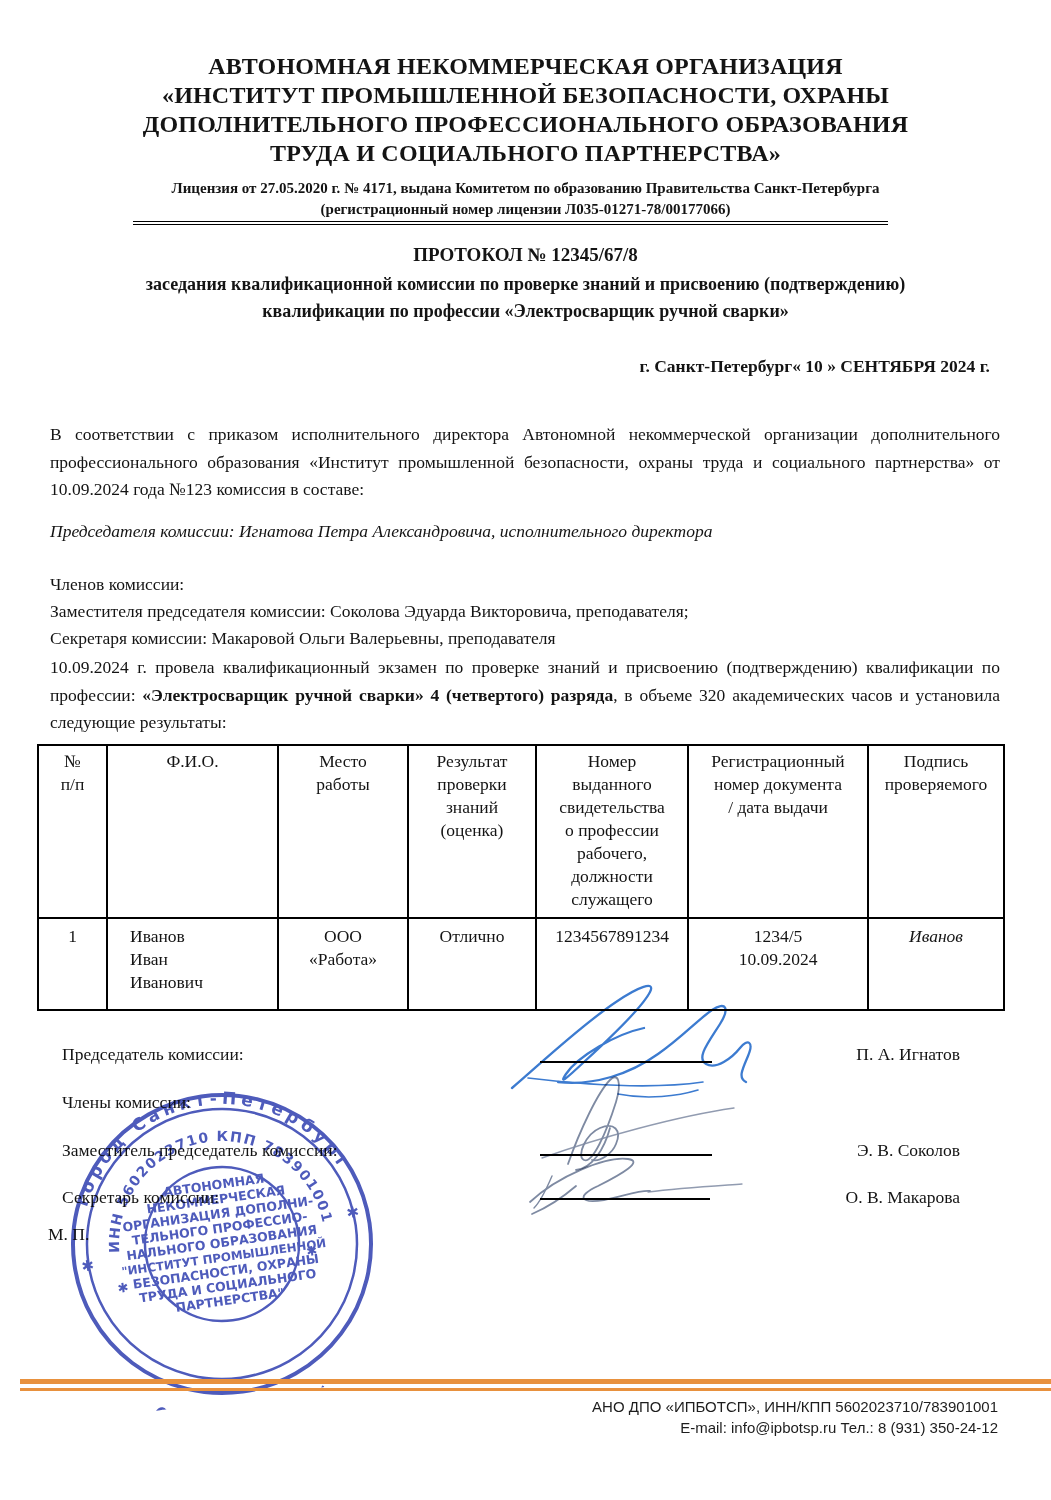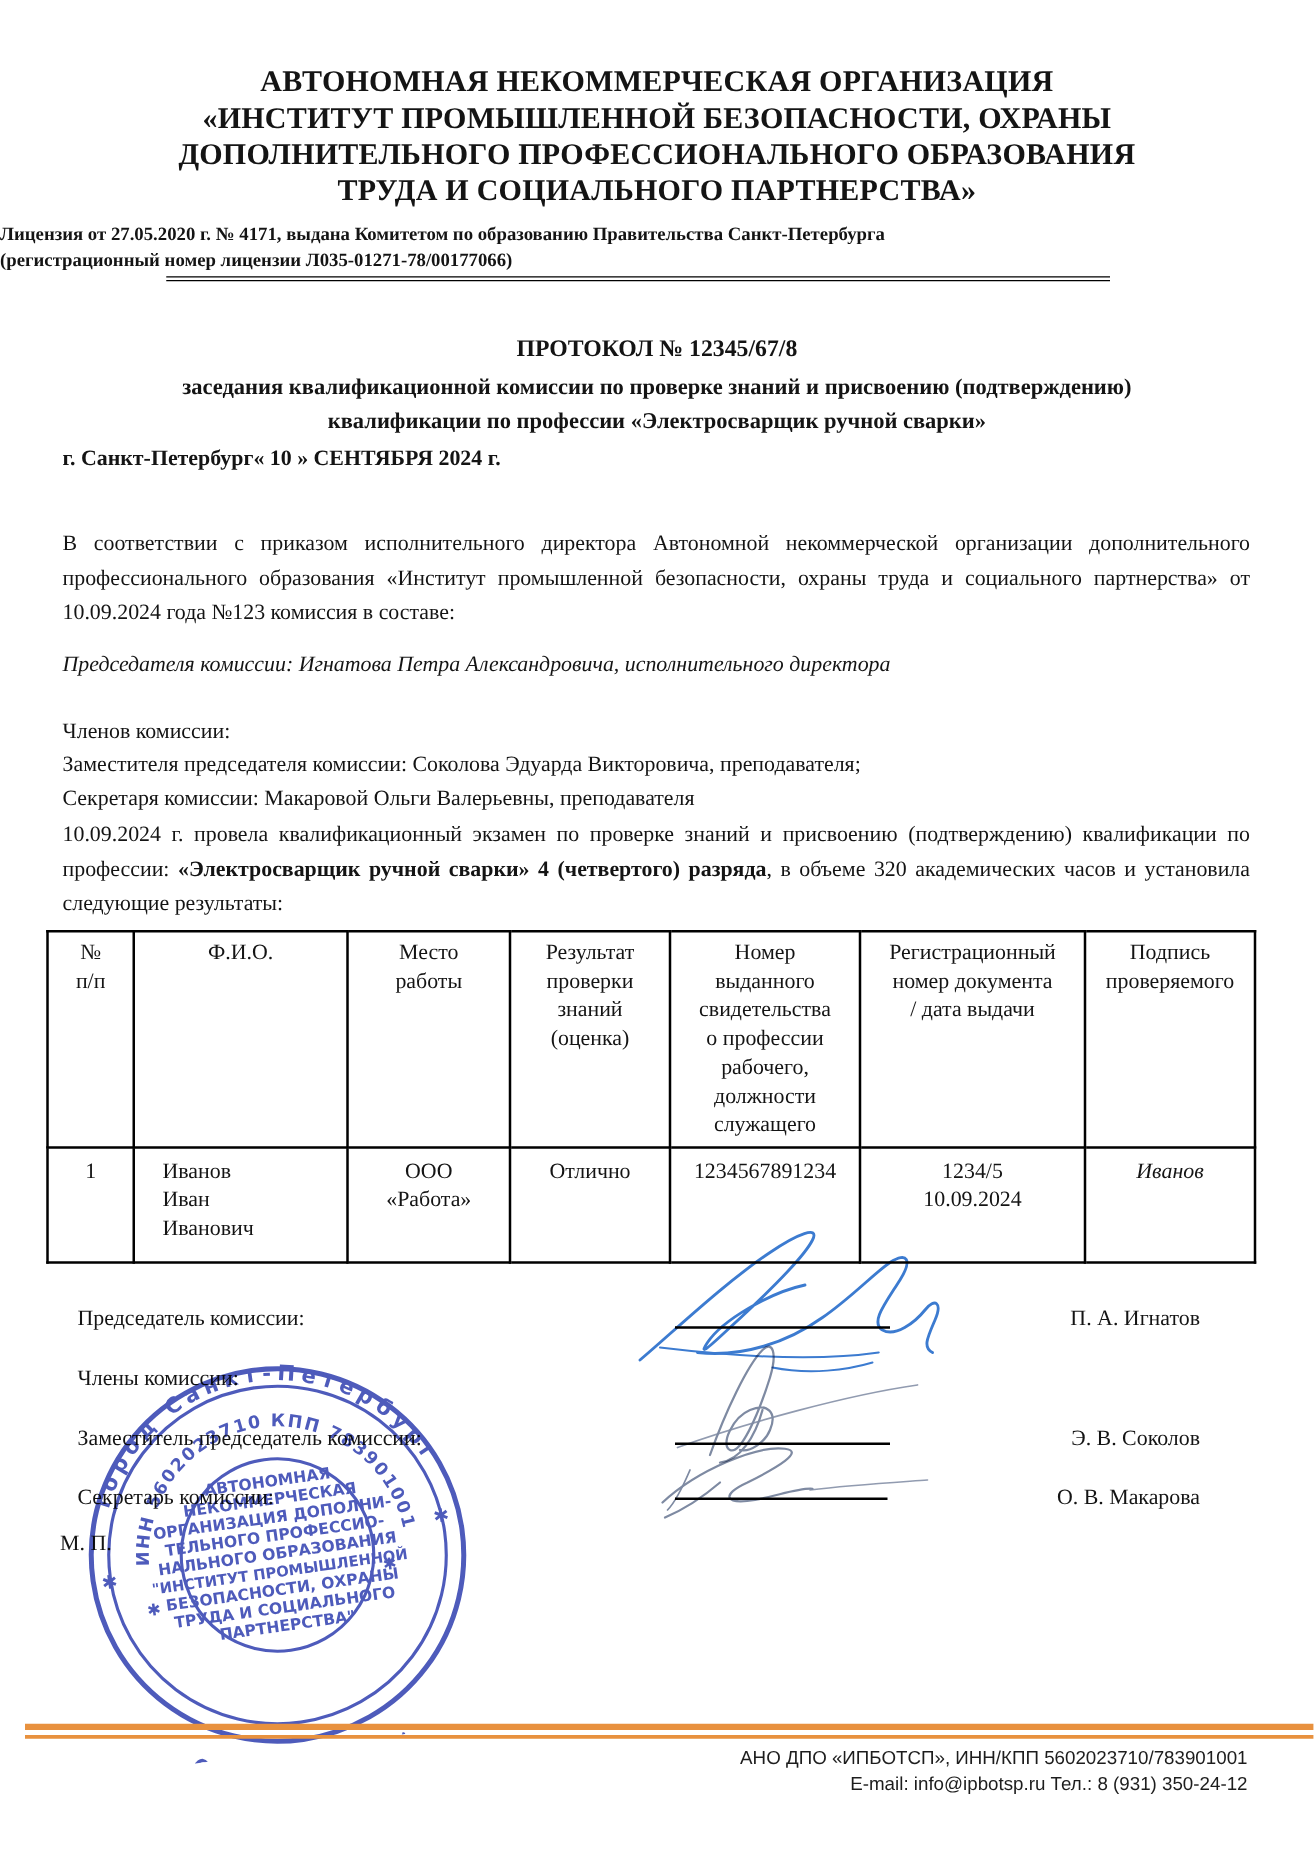--- a/index.html
+++ b/index.html
@@ -4,30 +4,30 @@
 <style>
   html,body{margin:0;padding:0;background:#ffffff;}
   .page{
     position:relative;width:1051px;height:1500px;background:#ffffff;overflow:hidden;
     font-family:"Liberation Serif","DejaVu Serif",serif;color:#141414;
   }
   .abs{position:absolute;}
   
   .org-name{top:52px;left:0;width:1051px;text-align:center;
     font-weight:bold;font-size:24px;line-height:29px;letter-spacing:.2px;}
-  .license{top:178px;left:0;width:1051px;text-align:left;
+  .license{top:178px;left:0;width:1051px;text-align:center;
     font-weight:bold;font-size:15px;line-height:21px;}
   .rule{top:221px;left:133px;width:755px;height:2px;
     border-top:1.5px solid #000;border-bottom:1.5px solid #000;}
   
-  .title-block{top:267px;left:0;width:1051px;text-align:center;font-weight:bold;}
+  .title-block{top:242px;left:0;width:1051px;text-align:center;font-weight:bold;}
   .protocol-title{font-size:19px;line-height:26px;margin-bottom:3px;}
   .protocol-subtitle{font-size:18px;line-height:27px;}
   
-  .place-date{top:356px;left:50px;width:940px;display:flex;justify-content:flex-start;
+  .place-date{top:356px;left:50px;width:940px;display:flex;justify-content:flex-end;
     font-weight:bold;font-size:17.5px;}
   
   .para{margin:0;font-size:17.5px;line-height:27.5px;text-align:justify;left:50px;width:950px;}
   .bline{margin:0;font-size:17.5px;line-height:27px;left:50px;width:950px;}
   .para b{font-weight:bold;}
   
   table.results{top:744px;left:37px;border-collapse:collapse;table-layout:fixed;
     font-size:17.5px;line-height:23px;}
   table.results th,table.results td{
     border:2px solid #000;vertical-align:top;text-align:center;

